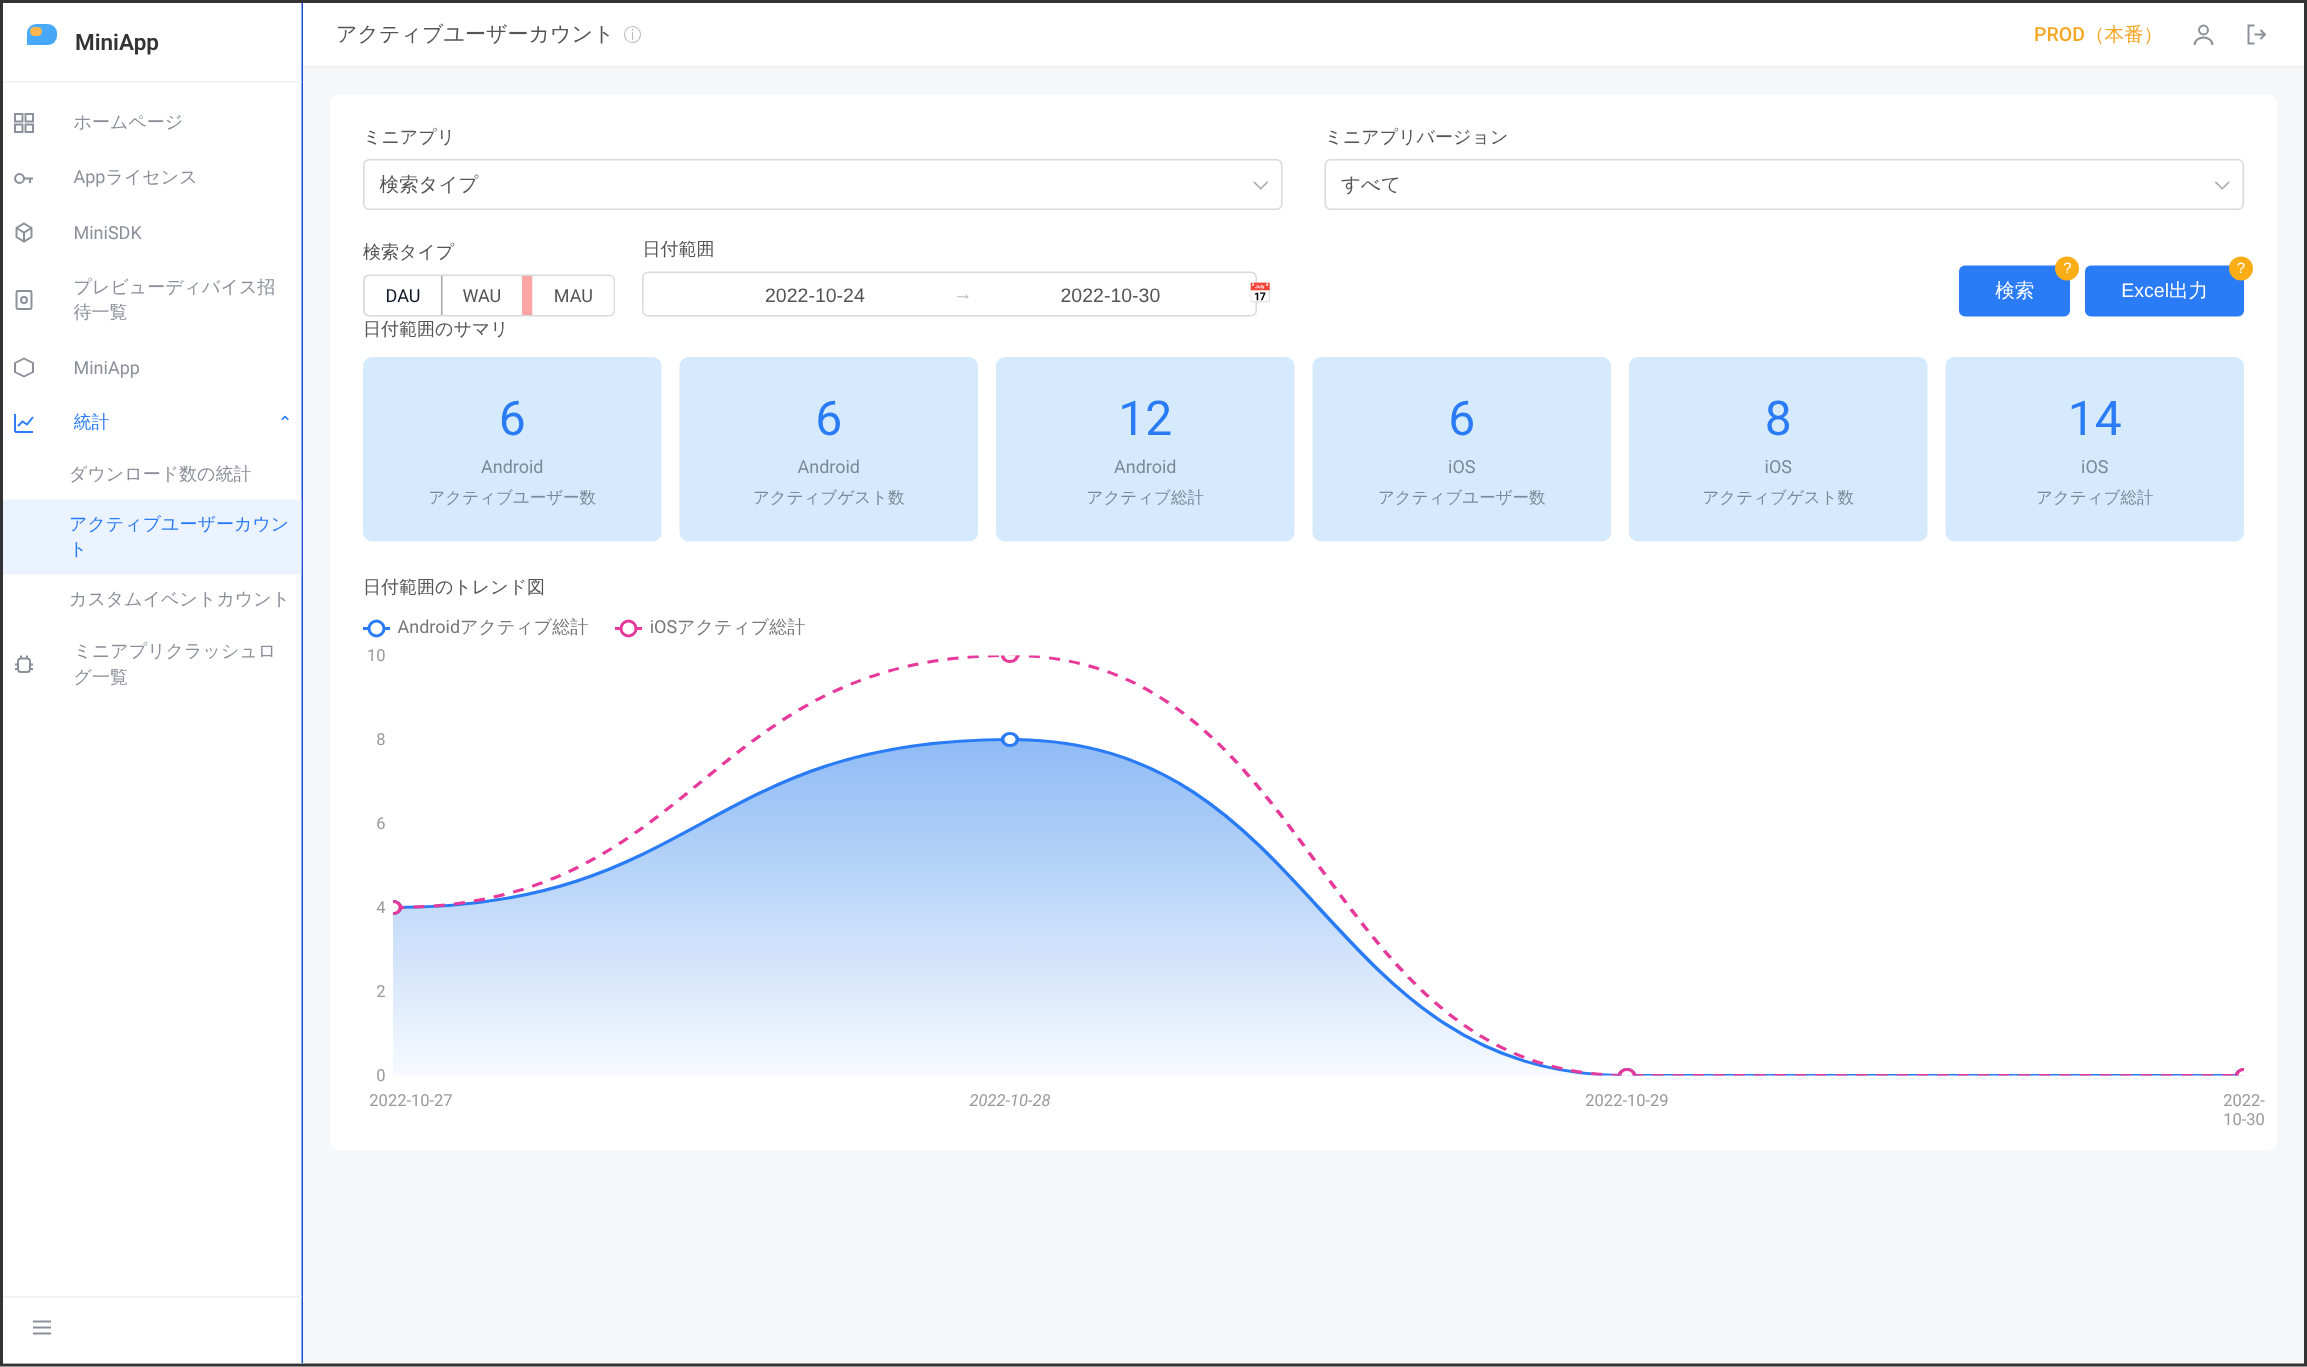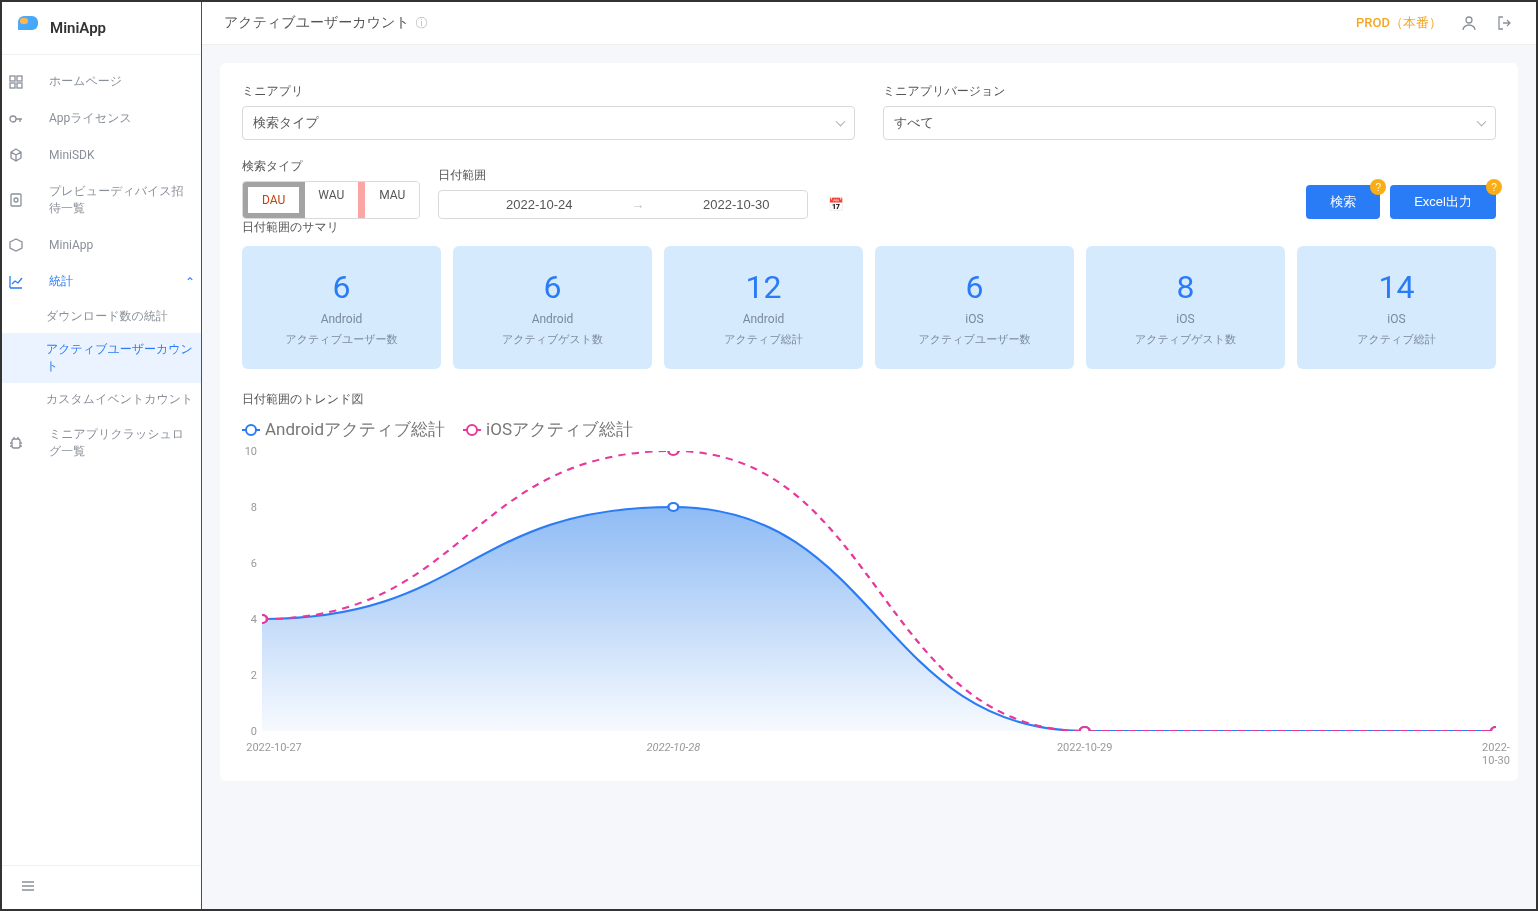--- a/index.html
+++ b/index.html
@@ -32,36 +32,36 @@
 .filter-row{display:flex;gap:28px;margin-bottom:18px}
 .filter-group{flex:1;display:flex;flex-direction:column;gap:6px}
 .filter-label{font-size:12px;color:#555}
 .select{border:1px solid #d9d9d9;border-radius:4px;padding:7px 28px 7px 10px;font-size:13px;color:#555;background:#fff;position:relative}
 .select::after{content:"";position:absolute;right:10px;top:50%;width:6px;height:6px;border-right:1px solid #aaa;border-bottom:1px solid #aaa;transform:translateY(-70%) rotate(45deg)}
 .row2{display:flex;align-items:flex-end;gap:18px;}
 .seg-group{display:flex;flex-direction:column;gap:6px}
 .seg{display:flex;border:1px solid #d9d9d9;border-radius:4px;overflow:hidden}
 .seg-btn{padding:6px 14px;font-size:12px;color:#555;background:#fff;border-right:7px solid #fca5a5;cursor:pointer}
 .seg-btn:last-child{border-right:none}
-.seg-btn.active{color:#c2410c;border:6px solid #a3a3a3;margin:-1px;border-radius:4px 0 0 4px;position:relative;z-index:1}
+.seg-btn.active{color:#0f172a;border:1px solid #a3a3a3;margin:-1px;border-radius:4px 0 0 4px;position:relative;z-index:1}
 .date-group{display:flex;flex-direction:column;gap:6px}
-.date-range{display:flex;align-items:flex-end;border:1px solid #d9d9d9;border-radius:4px;padding:6px 12px;gap:4px;width:370px}
+.date-range{display:flex;align-items:flex-end;border:1px solid #d9d9d9;border-radius:4px;padding:6px 26px;gap:4px;width:410px}
 .date-inp{border:none;text-align:center;font-size:13px;color:#555;flex:1;outline:none;background:transparent}
 .date-arrow{color:#bbb}
 .cal-icon{color:#bbb;font-size:13px}
 .action-btns{margin-left:auto;display:flex;gap:10px}
 .btn{position:relative;background:#2a7bf6;color:#fff;border:none;border-radius:4px;padding:8px 24px;font-size:13px;cursor:pointer}
 .badge{position:absolute;top:-6px;right:-6px;background:#faad14;color:#fff;border-radius:50%;width:16px;height:16px;font-size:10px;display:flex;align-items:center;justify-content:center}
 .section-label{font-size:12px;color:#555;margin-bottom:10px}
 .summary-row{display:flex;gap:12px;margin-bottom:22px}
 .stat-card{flex:1;background:#d5eafc;border-radius:6px;padding:22px 10px;display:flex;flex-direction:column;align-items:center;gap:6px}
 .stat-val{font-size:32px;color:#2a7bf6;font-weight:400}
 .stat-platform{font-size:12px;color:#7a8a9a}
 .stat-metric{font-size:11px;color:#7a8a9a}
-.legend{display:flex;gap:18px;margin-bottom:10px;font-size:17px;color:#777}
+.legend{display:flex;gap:18px;margin-bottom:10px;font-size:12px;color:#777}
 .legend-item{display:flex;align-items:center;gap:5px}
 .leg-sw{width:18px;height:2px;position:relative}
 .leg-sw.a{background:#2a7bf6}
 .leg-sw.a::after{content:"";position:absolute;left:50%;top:50%;width:8px;height:8px;border:2px solid #2a7bf6;background:#fff;border-radius:50%;transform:translate(-50%,-50%)}
 .leg-sw.b{border-top:2px dashed #e6399b}
 .leg-sw.b::after{content:"";position:absolute;left:50%;top:-1px;width:8px;height:8px;border:2px solid #e6399b;background:#fff;border-radius:50%;transform:translate(-50%,-50%)}
 .chart-area{position:relative;height:310px;margin-left:20px}
 .y-axis{position:absolute;left:-20px;top:0;bottom:30px;width:15px}
 .y-tick{position:absolute;right:0;font-size:11px;color:#999;transform:translateY(-50%)}
 .x-axis{position:absolute;left:0;right:0;bottom:0;height:20px}

